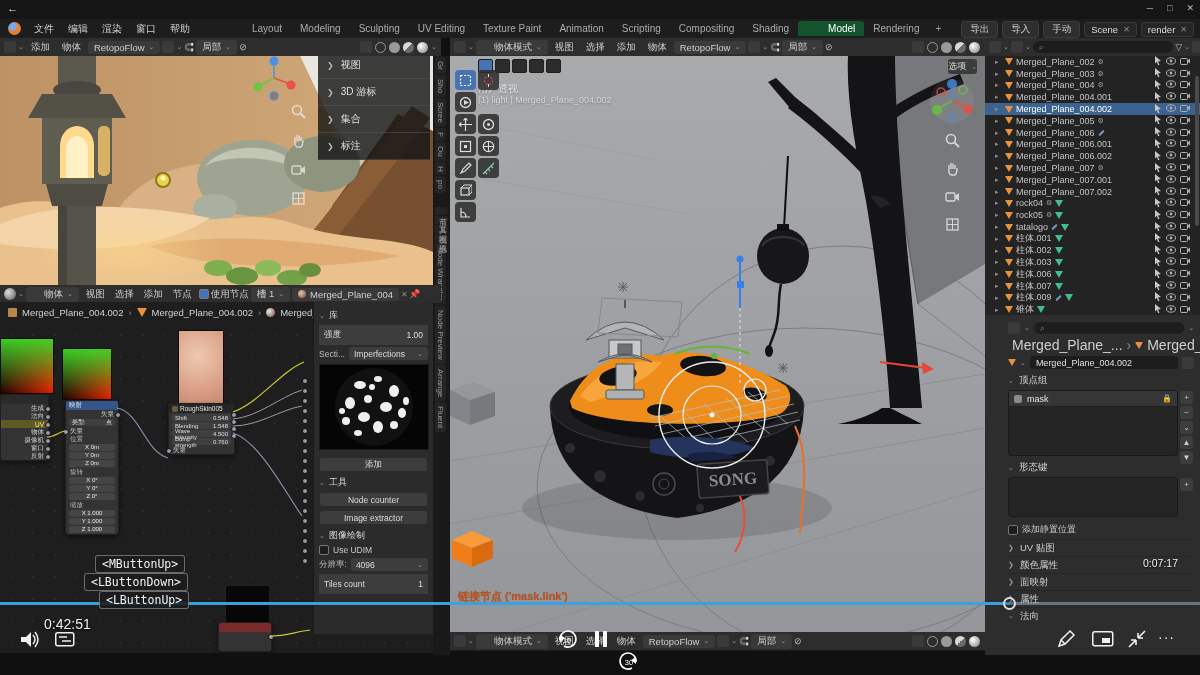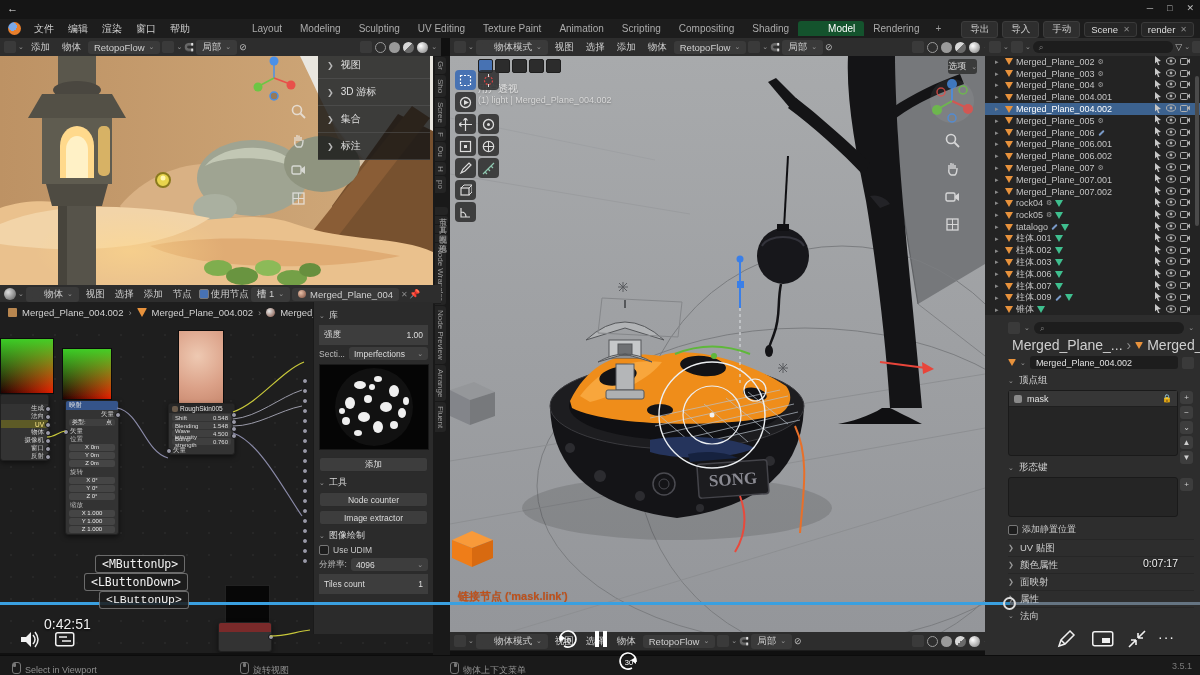--- a/index.html
+++ b/index.html
@@ -1461,26 +1461,20 @@
             <span>属性</span>
           </div>
         </div>
       <div class="psec">
           <span class="chev">⌄</span>
           <span>法向</span>
         </div>
     </div>
   </div>
 
-  <div id="statusbar" class="abs">
-    <span class="abs" style="left:12px;top:5px;"><span class="mouseico"><i></i></span><span>Select in Viewport</span></span>
-    <span class="abs" style="left:240px;top:5px;"><span class="mouseico"><i style="margin-left:2px;"></i></span><span>旋转视图</span></span>
-    <span class="abs" style="left:450px;top:5px;"><span class="mouseico"><i style="margin-left:3px;"></i></span><span>物体上下文菜单</span></span>
-    <span id="sb-version">3.5.1</span>
-  </div>
 
   <div id="prog-line" class="abs"></div>
   <div id="prog-rest" class="abs"></div>
   <div id="prog-knob" class="abs"></div>
   <div id="cur-time" class="abs">0:42:51</div>
   <div id="rem-time" class="abs">0:07:17</div>
 
   <svg class="abs pctl" style="left:20px;top:631px;" width="20" height="17">
     <polygon points="1,6 6,6 11,1 11,16 6,11 1,11" fill="#f0f0f0"></polygon>
     <path d="M13,4 Q17,8.5 13,13 M15,1 Q21,8.5 15,16" stroke="#f0f0f0" stroke-width="1.5" fill="none"></path>
@@ -1518,15 +1512,15 @@
     <rect x="10" y="7" width="8" height="5" fill="#f0f0f0"></rect>
   </svg>
   <svg class="abs pctl" style="left:1127px;top:629px;" width="20" height="20">
     <path d="M18,2 L11,9 M11,9 L11,4 M11,9 L16,9 M2,18 L9,11 M9,11 L9,16 M9,11 L4,11" stroke="#f0f0f0" stroke-width="1.6" fill="none"></path>
   </svg>
   <div class="abs pctl" style="left:1158px;top:629px;font-size:14px;letter-spacing:1px;">···</div>
 
   <div id="keycasts">
       <div class="keycast" style="left: 95px; top: 555px;">&lt;MButtonUp&gt;</div>
       <div class="keycast" style="left: 84px; top: 573px;">&lt;LButtonDown&gt;</div>
-      <div class="keycast" style="left: 99px; top: 591px; font-family: Liberation Mono, monospace;">&lt;LButtonUp&gt;</div>
+      <div class="keycast" style="left: 99px; top: 591px;">&lt;LButtonUp&gt;</div>
     </div>
 </div>
 
 </body></html>

